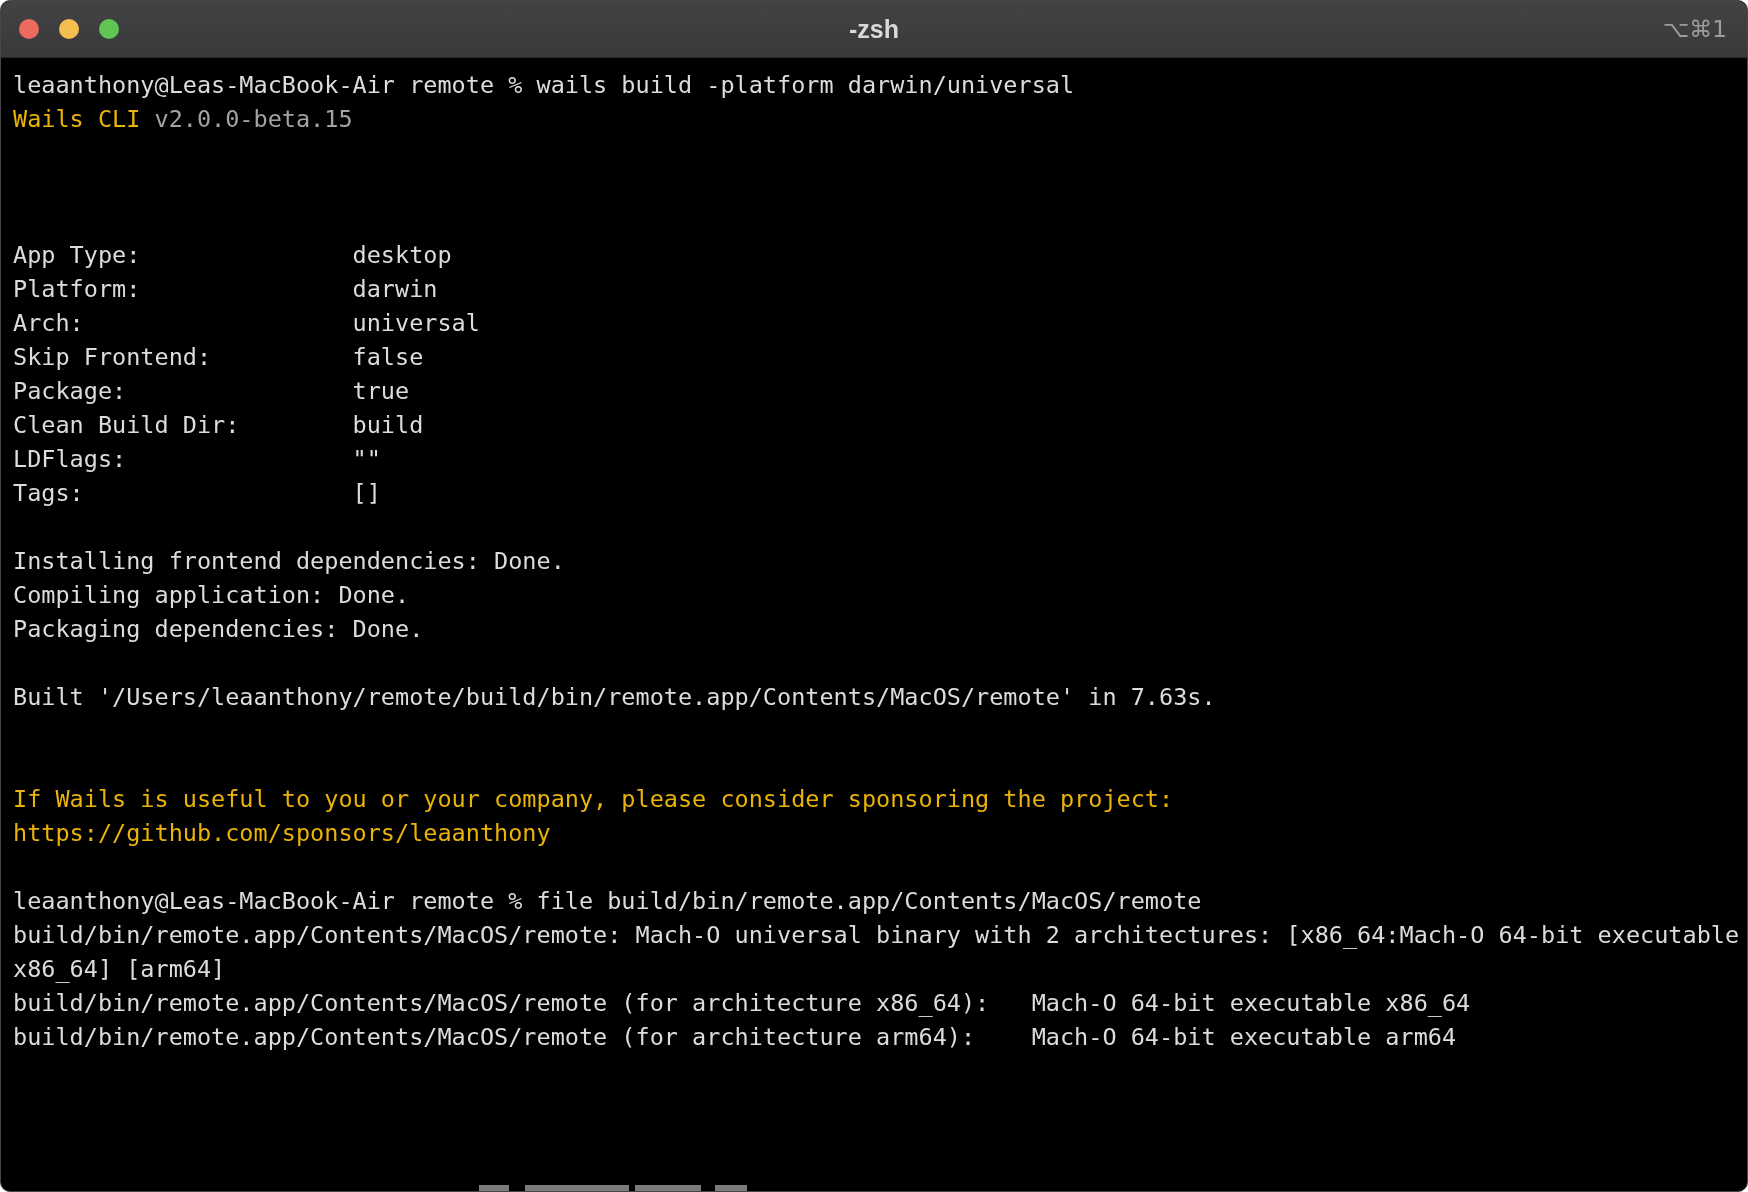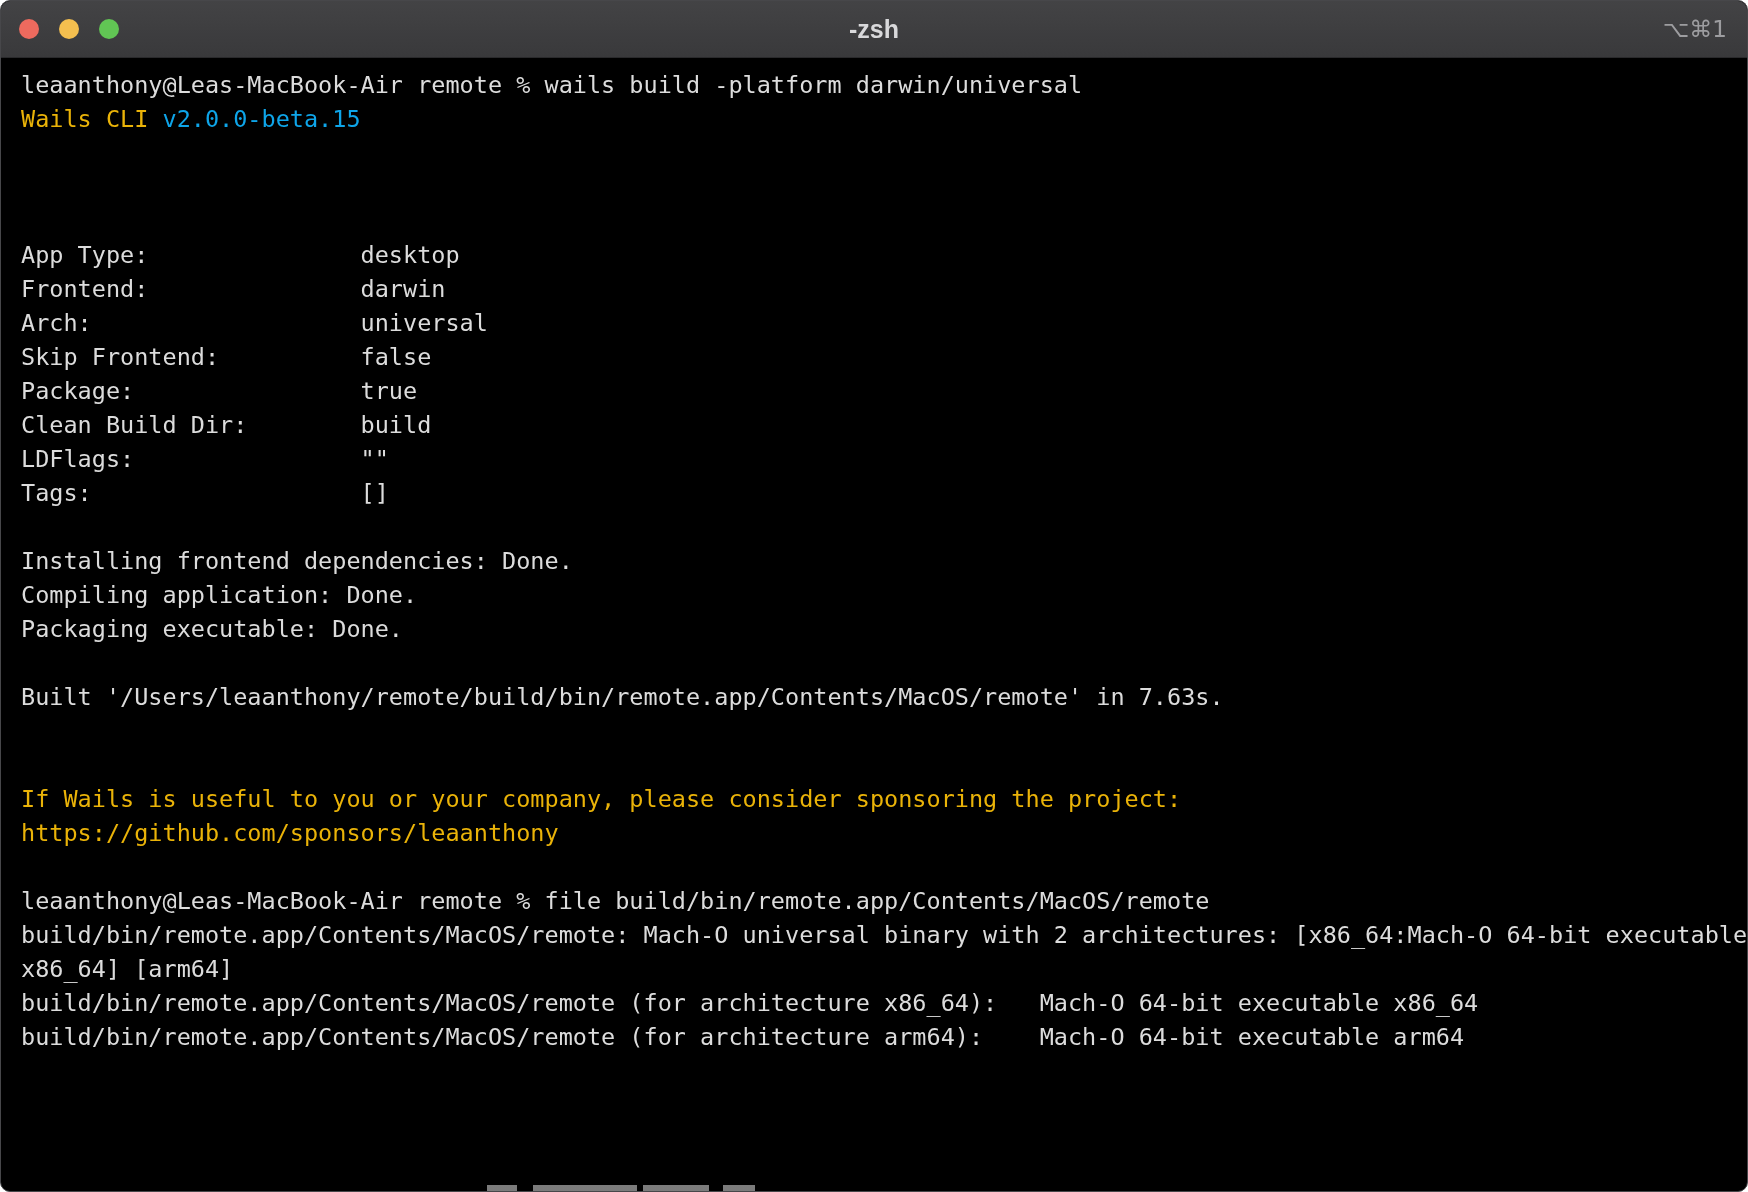--- a/index.html
+++ b/index.html
@@ -60,26 +60,25 @@
   }
   .screen {
     position: relative;
     height: 1134px;
     padding: 10px 12px 0 12px;
     box-sizing: border-box;
     font-size: 23.5px;
     line-height: 34px;
     color: #dcdcdc;
     overflow: hidden;
-    margin-left: 8px;
   }
   .line { height: 34px; white-space: pre; }
   .seg-fg     { color: #dcdcdc; }
   .seg-yellow { color: #eab308; }
-  .seg-red    { color: #0ea5e9; }
+  .seg-red    { color: #a3a3a3; }
   .cursor {
     display: inline-block;
     width: 15px;
     height: 30px;
     background: #bcbcbc;
     vertical-align: bottom;
     margin-bottom: 2px;
   }
   
   .cutoff-artifact {
@@ -110,31 +109,31 @@
     <div class="shortcut-badge">⌥⌘1</div>
   </div>
   <div class="screen">
     <div id="lines">
         <div class="line"><span class="seg-fg">leaanthony@Leas-MacBook-Air remote % wails build -platform darwin/universal</span></div>
         <div class="line"><span class="seg-yellow">Wails CLI </span><span class="seg-red">v2.0.0-beta.15</span></div>
         <div class="line"></div>
         <div class="line"></div>
         <div class="line"></div>
         <div class="line"><span class="seg-fg">App Type:               desktop</span></div>
-        <div class="line"><span class="seg-fg">Frontend:               darwin</span></div>
+        <div class="line"><span class="seg-fg">Platform:               darwin</span></div>
         <div class="line"><span class="seg-fg">Arch:                   universal</span></div>
         <div class="line"><span class="seg-fg">Skip Frontend:          false</span></div>
         <div class="line"><span class="seg-fg">Package:                true</span></div>
         <div class="line"><span class="seg-fg">Clean Build Dir:        build</span></div>
         <div class="line"><span class="seg-fg">LDFlags:                ""</span></div>
         <div class="line"><span class="seg-fg">Tags:                   []</span></div>
         <div class="line"></div>
         <div class="line"><span class="seg-fg">Installing frontend dependencies: Done.</span></div>
         <div class="line"><span class="seg-fg">Compiling application: Done.</span></div>
-        <div class="line"><span class="seg-fg">Packaging executable: Done.</span></div>
+        <div class="line"><span class="seg-fg">Packaging dependencies: Done.</span></div>
         <div class="line"></div>
         <div class="line"><span class="seg-fg">Built '/Users/leaanthony/remote/build/bin/remote.app/Contents/MacOS/remote' in 7.63s.</span></div>
         <div class="line"></div>
         <div class="line"></div>
         <div class="line"><span class="seg-yellow">If Wails is useful to you or your company, please consider sponsoring the project:</span></div>
         <div class="line"><span class="seg-yellow">https://github.com/sponsors/leaanthony</span></div>
         <div class="line"></div>
         <div class="line"><span class="seg-fg">leaanthony@Leas-MacBook-Air remote % file build/bin/remote.app/Contents/MacOS/remote</span></div>
         <div class="line"><span class="seg-fg">build/bin/remote.app/Contents/MacOS/remote: Mach-O universal binary with 2 architectures: [x86_64:Mach-O 64-bit executable</span></div>
         <div class="line"><span class="seg-fg">x86_64] [arm64]</span></div>

